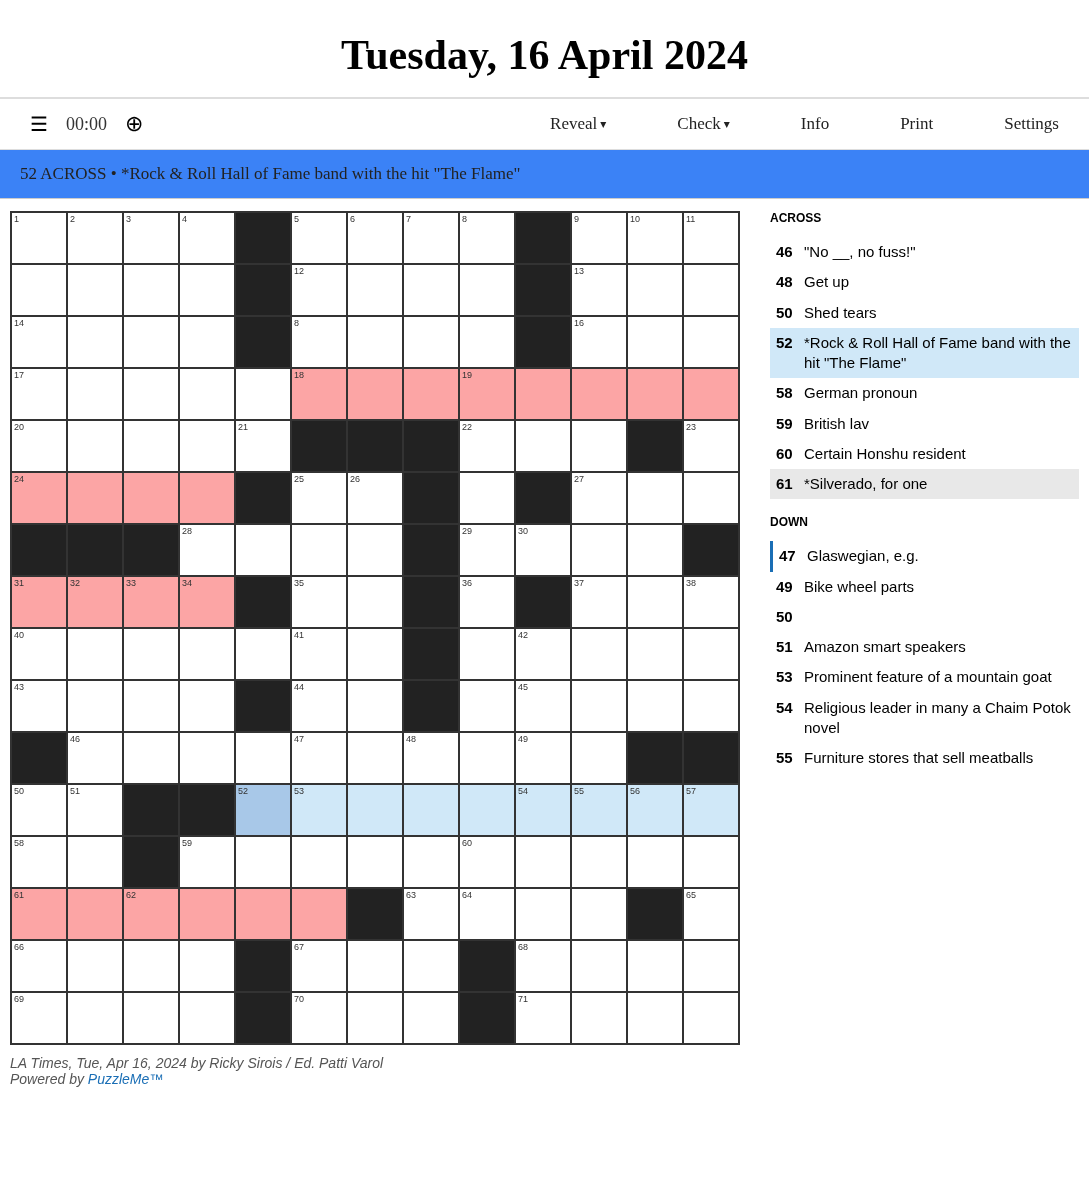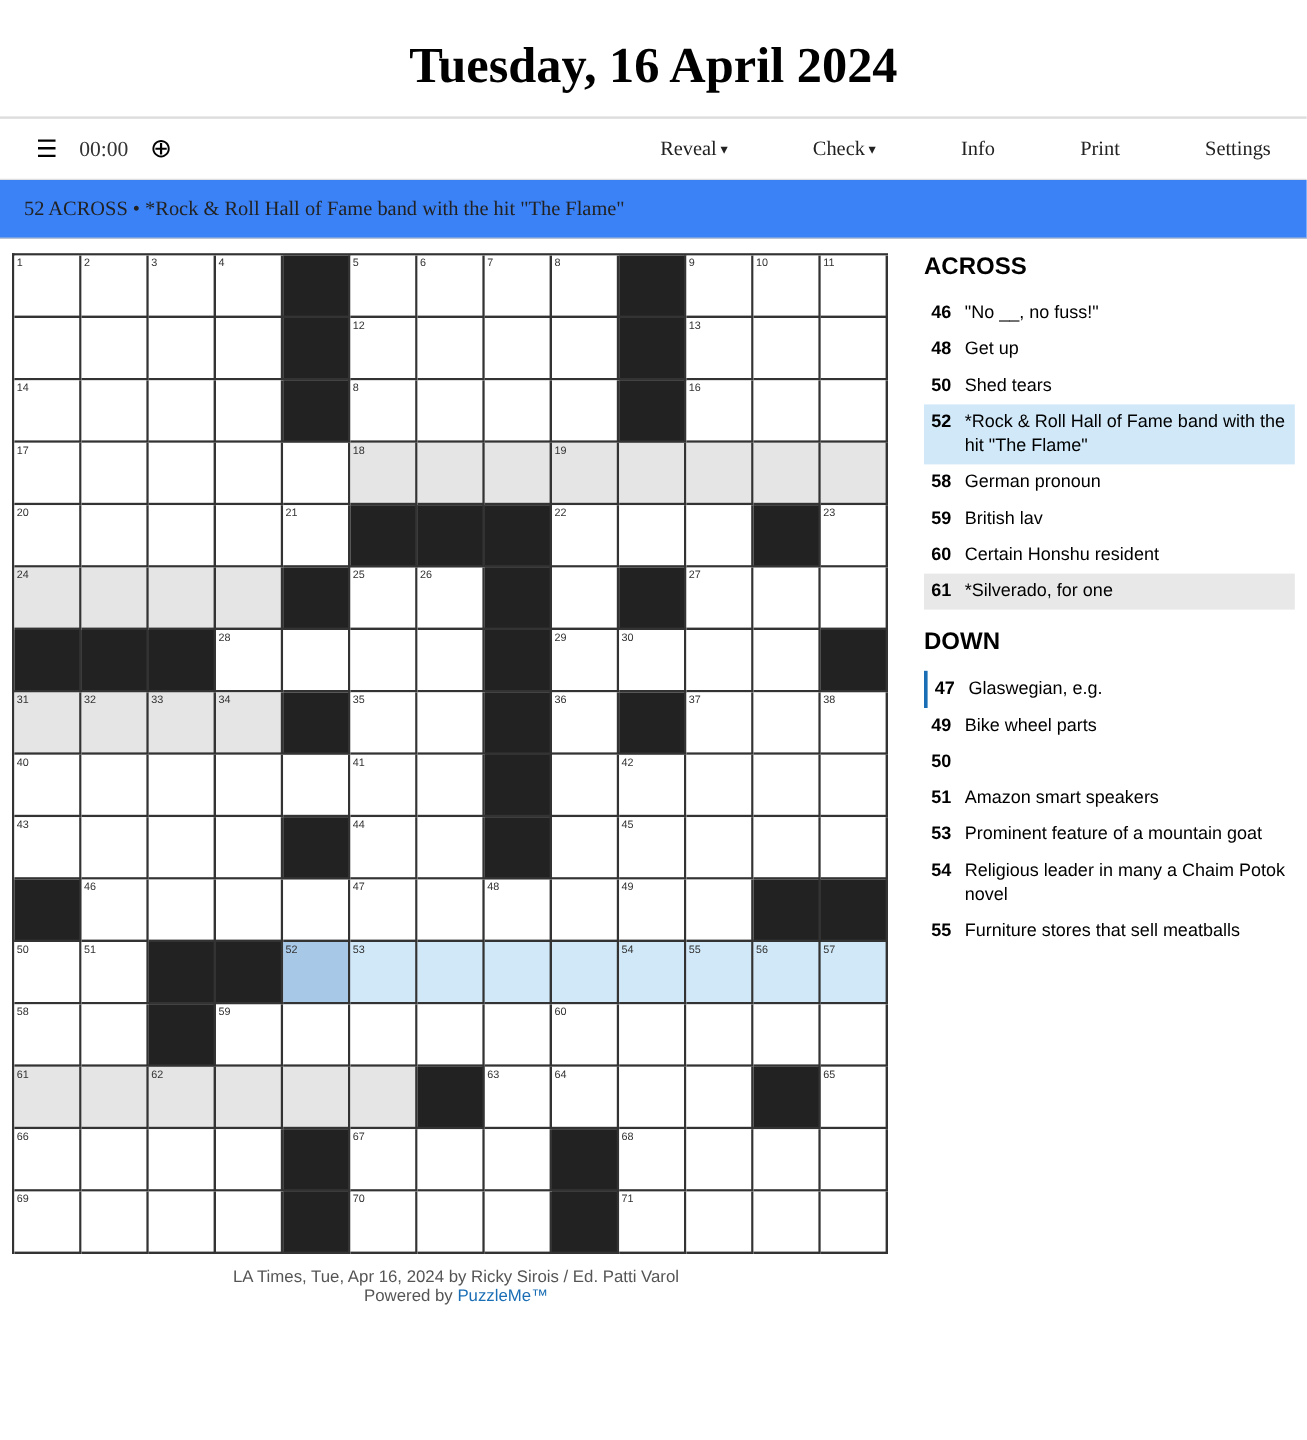--- a/index.html
+++ b/index.html
@@ -68,53 +68,53 @@
 
     .cell {
       border-right: 2px solid #333;
       border-bottom: 2px solid #333;
       position: relative;
       background: #fff;
       width: 56px;
       height: 52px;
     }
     .cell.black { background: #222; }
-    .cell.gray { background: #e5e5e5; }
+    .cell.gray { background: #fca5a5; }
     .cell.blue { background: #a8c8e8; }
     .cell.light-blue { background: #d0e8f8; }
 
     .cell-number {
       position: absolute;
       top: 2px;
       left: 2px;
       font-size: 9px;
       font-family: Arial, sans-serif;
       color: #333;
       line-height: 1;
     }
 
     .puzzle-credit {
-      text-align: center;
       font-size: 14px;
       color: #555;
       padding: 10px 0 4px;
       font-family: Arial, sans-serif;
+      font-style: italic;
     }
     .puzzle-credit a { color: #1a6eb5; text-decoration: none; }
 
     .clues-area {
       flex: 1;
       padding: 0 10px;
       overflow-y: auto;
       max-height: 1050px;
     }
 
     .clues-section { margin-bottom: 16px; }
     .clues-heading {
-      font-size: 20px;
+      font-size: 12px;
       font-weight: bold;
       font-family: Arial, sans-serif;
       margin-bottom: 8px;
       padding-bottom: 4px;
     }
 
     .clue-item {
       display: flex;
       padding: 5px 6px;
       font-size: 15px;

